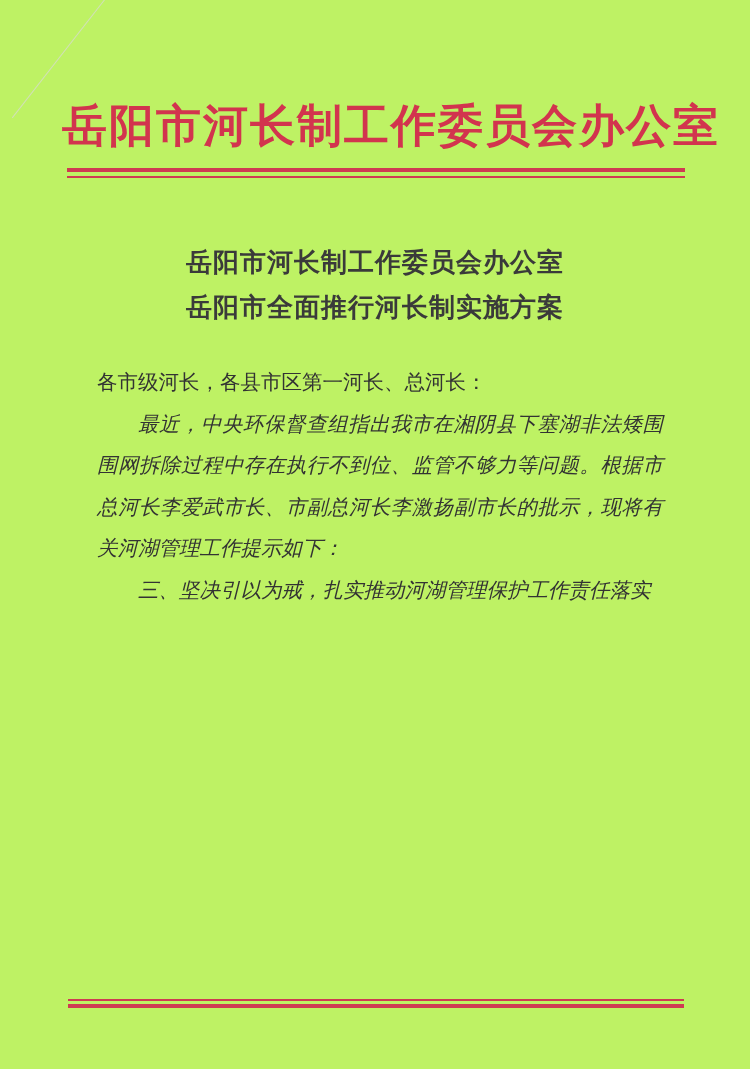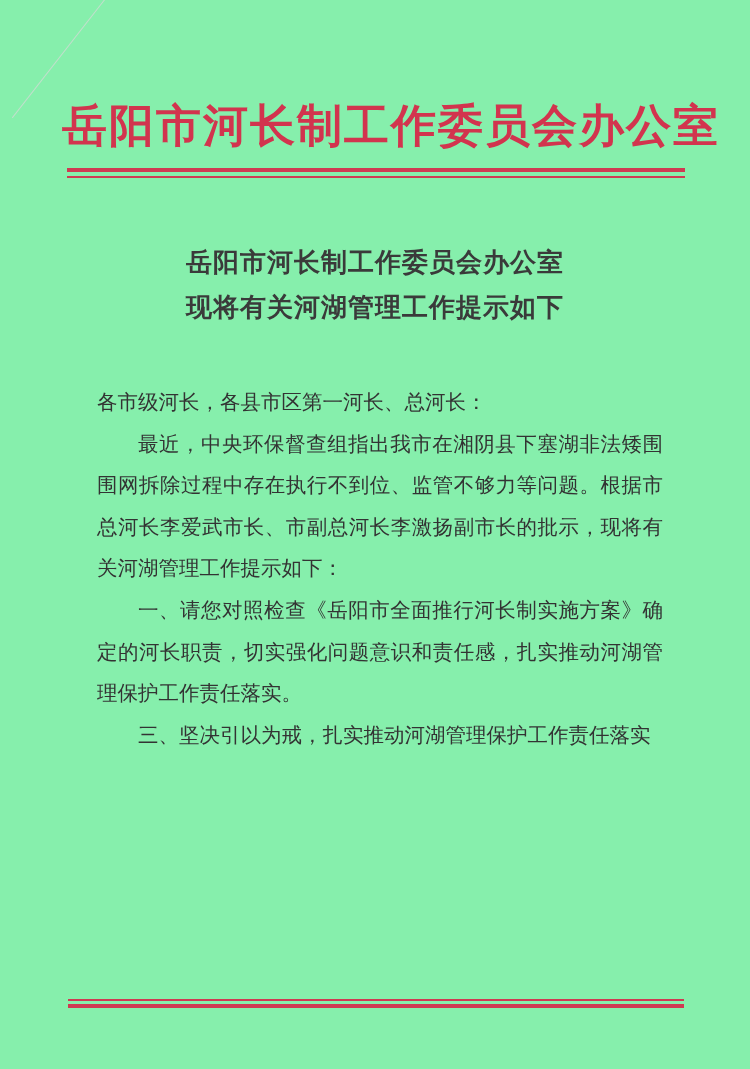--- a/index.html
+++ b/index.html
@@ -11,21 +11,21 @@
     width: 750px;
     height: 1069px;
     position: relative;
     overflow: hidden;
     font-family: "DejaVu Serif", "Liberation Serif", serif;
     color: #2a2a2a;
   }
   .page {
     position: absolute;
     inset: 0;
-    background: #86efac;
+    background: #bef264;
   }
   .fold-line {
     position: absolute;
     left: 0;
     top: 0;
     width: 150px;
     height: 1px;
     background: #d8d8d8;
     transform-origin: 0 0;
     transform: translate(105px, 0) rotate(128deg);
@@ -70,47 +70,46 @@
   .body-text {
     position: absolute;
     left: 97px;
     top: 362px;
     width: 566px;
     font-family: "DejaVu Serif", "Liberation Serif", serif;
     font-size: 20.5px;
     line-height: 41.6px;
     color: #333;
     text-align: justify;
-    margin-top: 20px;
   }
   .body-text p {
     margin: 0;
   }
   .body-text p.indent {
     text-indent: 2em;
+    font-style: italic;
   }
 </style>
 </head>
 <body>
 
 <div class="page">
 
   <div class="fold-line"></div>
 
   <div class="letterhead">岳阳市河长制工作委员会办公室</div>
 
   <div class="rule-thick" style="left:67px; top:168px; width:618px;"></div>
   <div class="rule-thin" style="left:67px; top:176px; width:618px;"></div>
 
   <div class="doc-title" style="top:240px;">岳阳市河长制工作委员会办公室</div>
-  <div class="doc-title" style="top:285px;">现将有关河湖管理工作提示如下</div>
+  <div class="doc-title" style="top:285px;">岳阳市全面推行河长制实施方案</div>
 
   <div class="body-text">
     <p>各市级河长，各县市区第一河长、总河长：</p>
     <p class="indent">最近，中央环保督查组指出我市在湘阴县下塞湖非法矮围围网拆除过程中存在执行不到位、监管不够力等问题。根据市总河长李爱武市长、市副总河长李激扬副市长的批示，现将有关河湖管理工作提示如下：</p>
-    <p class="indent">一、请您对照检查《岳阳市全面推行河长制实施方案》确定的河长职责，切实强化问题意识和责任感，扎实推动河湖管理保护工作责任落实。</p>
     <p class="indent">三、坚决引以为戒，扎实推动河湖管理保护工作责任落实</p>
   </div>
 
   <div class="rule-thin" style="left:68px; top:999px; width:616px;"></div>
   <div class="rule-thick" style="left:68px; top:1004px; width:616px;"></div>
 
 </div>
 
 </body></html>

